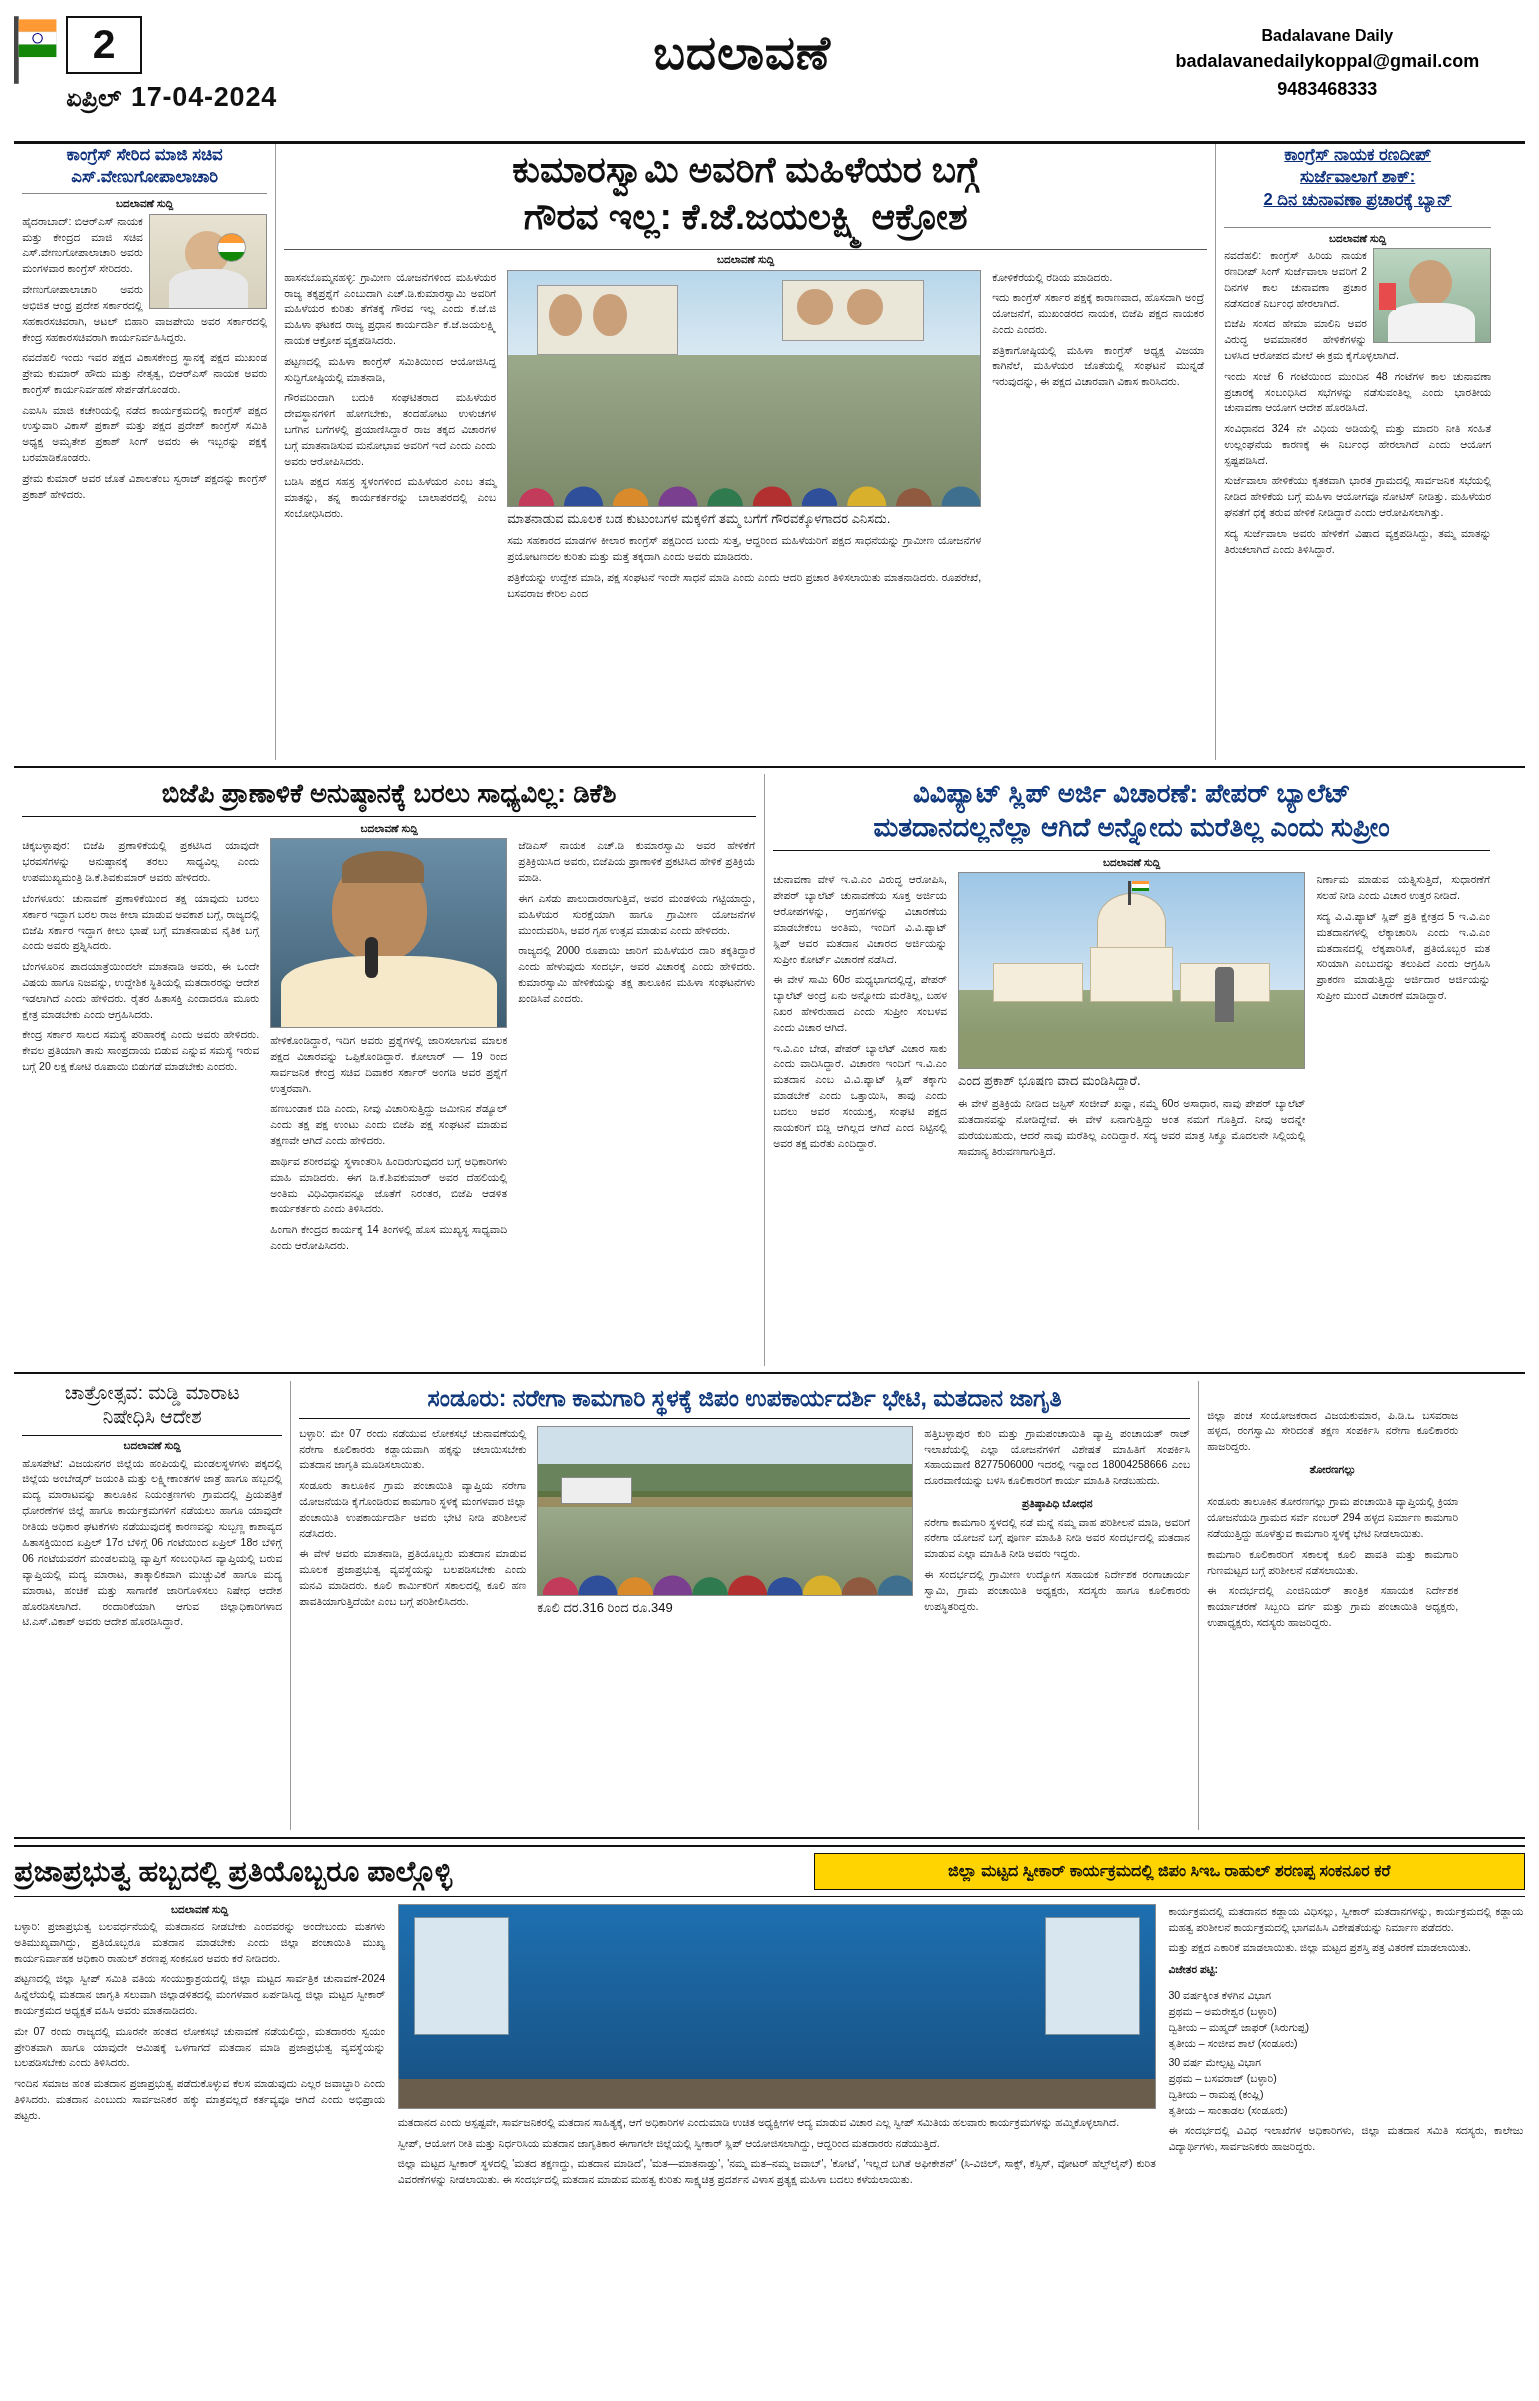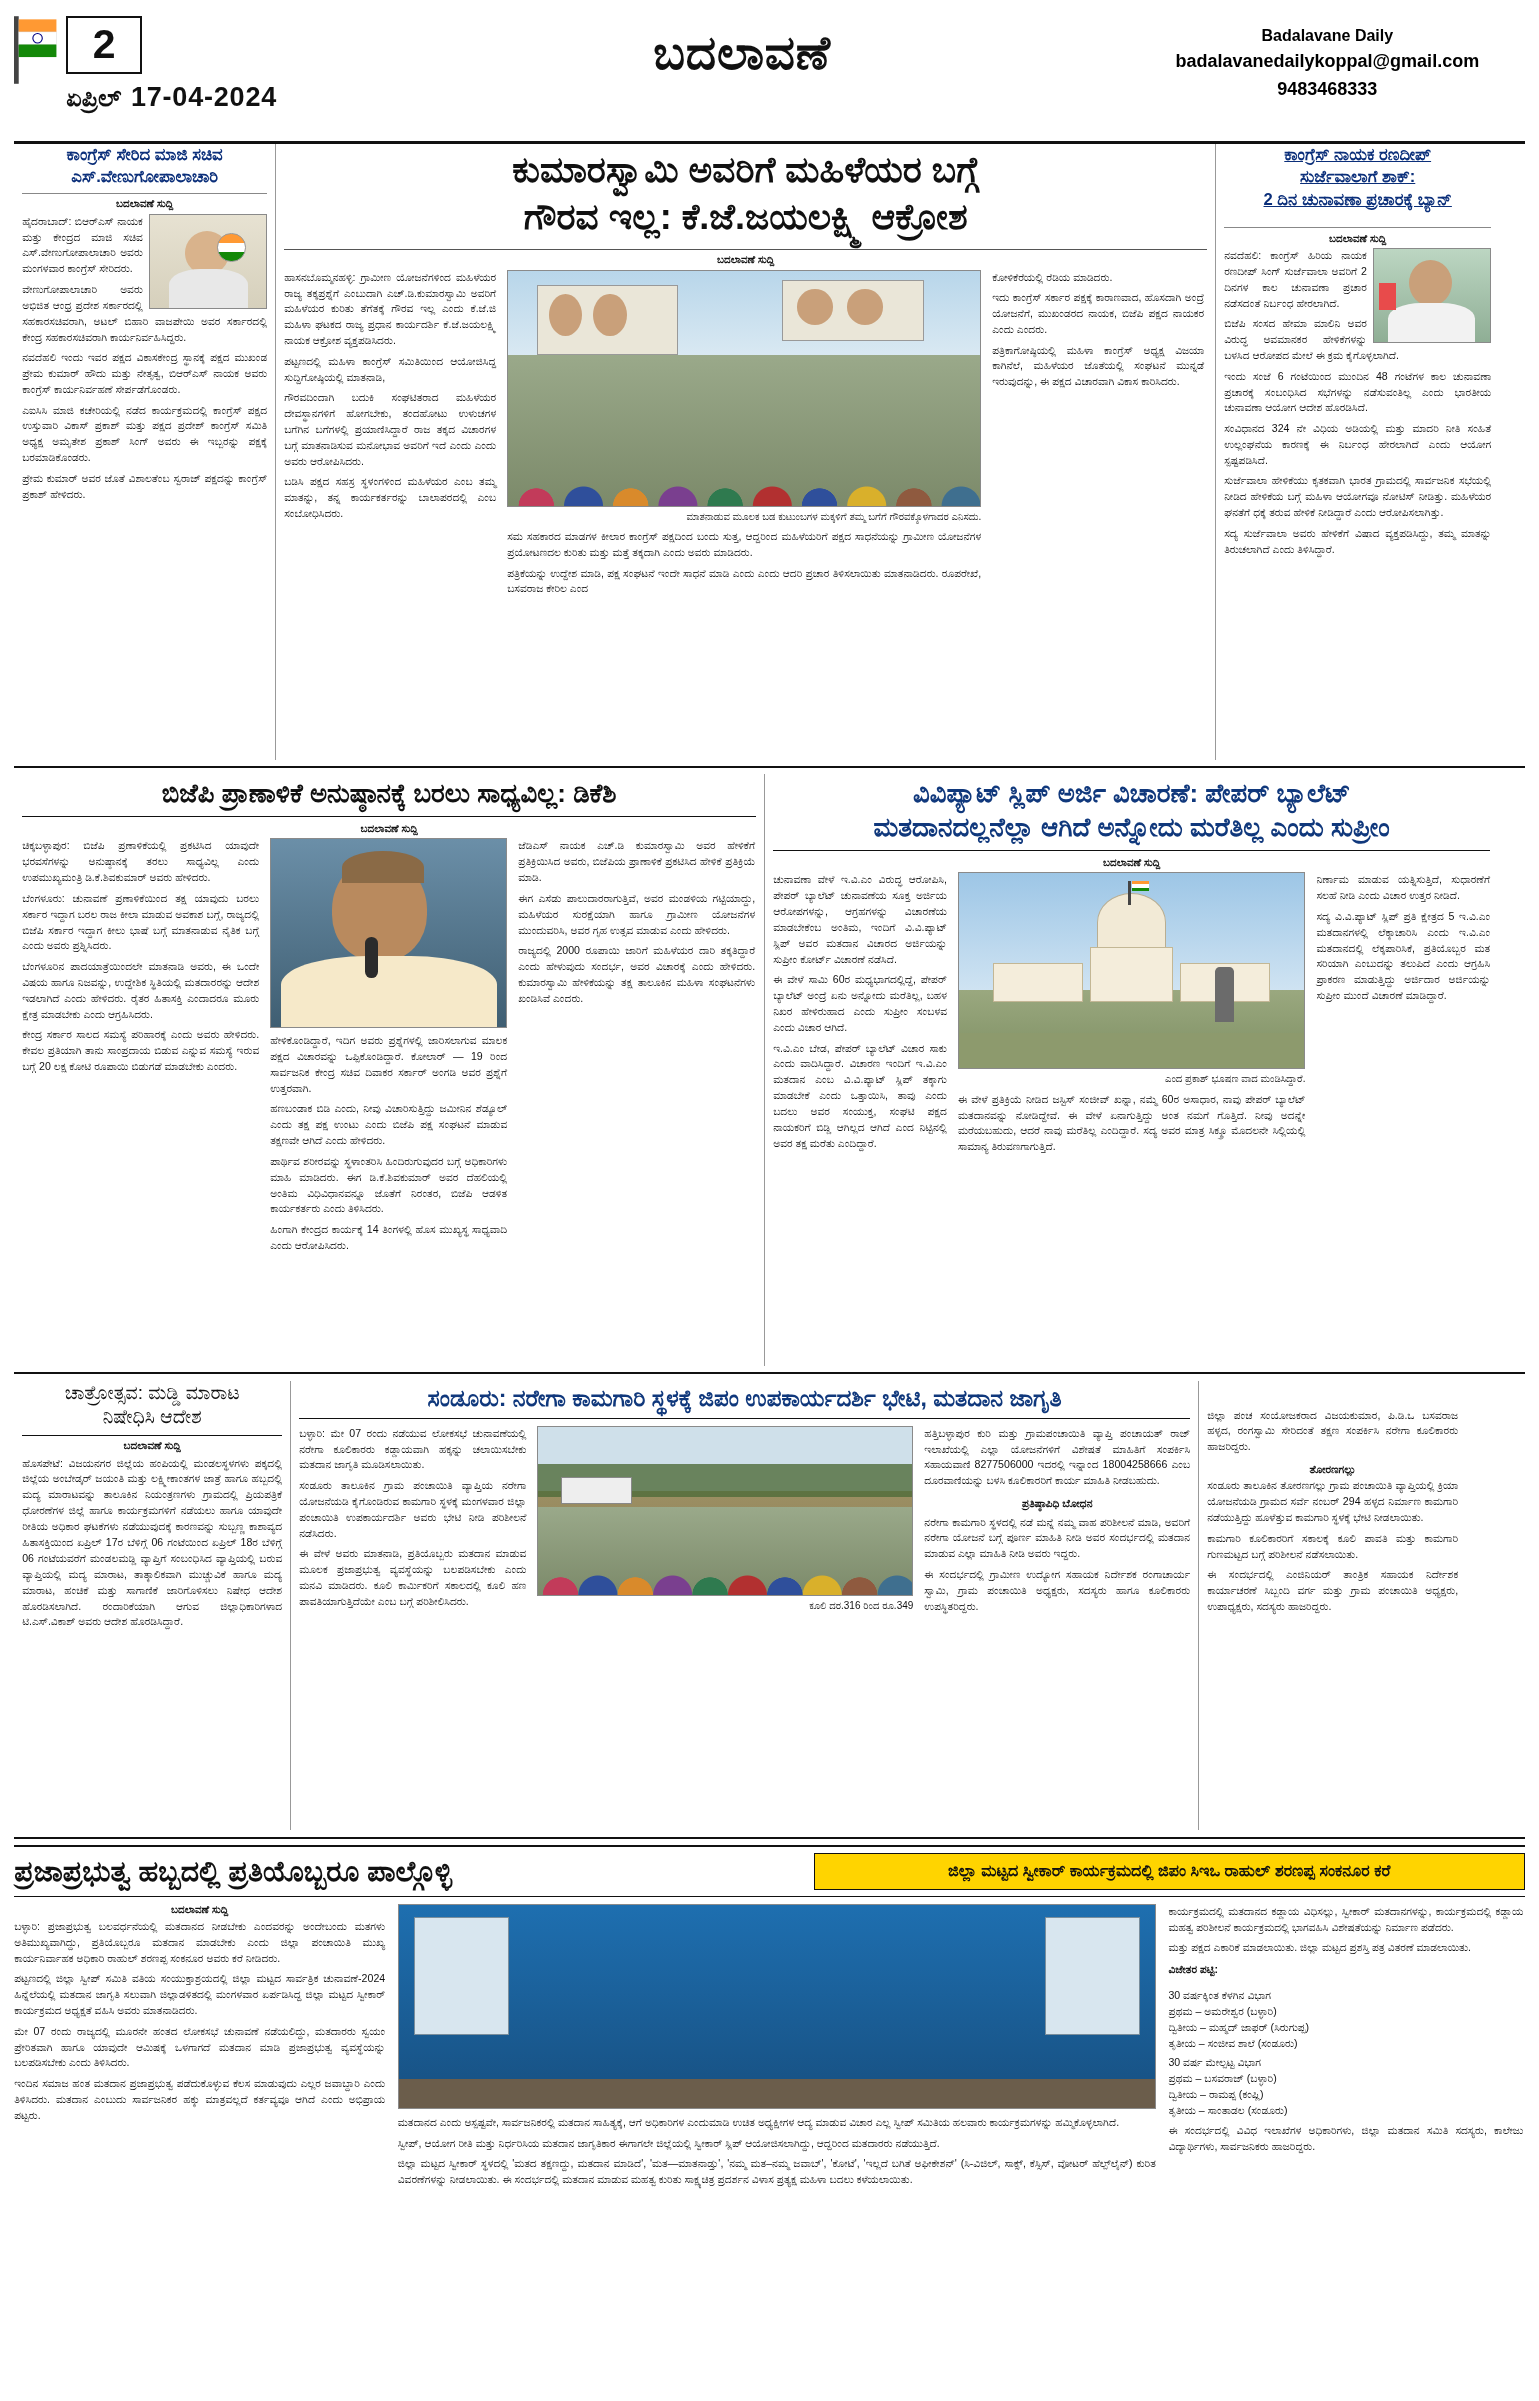--- a/index.html
+++ b/index.html
@@ -133,22 +133,22 @@
     margin: 4.7px 0;
   }
   .photo {
     width: 100%;
     background: #cfd6cf;
     position: relative;
     overflow: hidden;
     border: 0.8px solid #8a8a8a;
   }
   .caption {
-    font-size: 10px;
-    text-align: right;
+    font-size: 13px;
+    text-align: left;
     line-height: 1.45;
     margin-top: 3.2px;
     color: #111;
   }
   .section-title {
     font-size: 26px;
     font-weight: bold;
     text-align: center;
     color: #111;
     line-height: 1.3;
@@ -409,21 +409,21 @@
           <div class="body-text sm bold-note center" style="margin-top:6.3px;font-weight:bold;">ಪ್ರತಿಷ್ಠಾಪಿಧಿ ಬೋಧನ</div>
           <div class="body-text sm" style="margin-top:3.2px;">ನರೇಗಾ ಕಾಮಗಾರಿ ಸ್ಥಳದಲ್ಲಿ ನಡೆ ಮನ್ನೆ ನಮ್ಮ ವಾಹ ಪರಿಶೀಲನೆ ಮಾಡಿ, ಅವರಿಗೆ ನರೇಗಾ ಯೋಜನೆ ಬಗ್ಗೆ ಪೂರ್ಣ ಮಾಹಿತಿ ನೀಡಿ ಅವರ ಸಂದರ್ಭದಲ್ಲಿ ಮತದಾನ ಮಾಡುವ ಎಲ್ಲಾ ಮಾಹಿತಿ ನೀಡಿ ಅವರು ಇದ್ದರು.</div>
           <div class="body-text sm" style="margin-top:4.7px;">ಈ ಸಂದರ್ಭದಲ್ಲಿ ಗ್ರಾಮೀಣ ಉದ್ಯೋಗ ಸಹಾಯಕ ನಿರ್ದೇಶಕ ರಂಗಾಚಾರ್ಯ ಸ್ವಾಮಿ, ಗ್ರಾಮ ಪಂಚಾಯಿತಿ ಅಧ್ಯಕ್ಷರು, ಸದಸ್ಯರು ಹಾಗೂ ಕೂಲಿಕಾರರು ಉಪಸ್ಥಿತರಿದ್ದರು.</div>
         </div>
       </div>
     </div>
 
     <div class="col vline" style="width:268px;">
       <div class="body-text sm" style="margin-top:27px;">ಜಿಲ್ಲಾ ಪಂಚ ಸಂಯೋಜಕರಾದ ವಿಜಯಕುಮಾರ, ಪಿ.ಡಿ.ಒ ಬಸವರಾಜ ಹಳ್ಳದ, ರಂಗಸ್ವಾಮಿ ಸೇರಿದಂತೆ ತಕ್ಷಣ ಸಂಪರ್ಕಿಸಿ ನರೇಗಾ ಕೂಲಿಕಾರರು ಹಾಜರಿದ್ದರು.</div>
       <div class="body-text sm bold-note center" style="margin-top:6.3px;font-weight:bold;">ತೋರಣಗಲ್ಲು</div>
-      <div class="body-text sm" style="margin-top:1px;">ಸಂಡೂರು ತಾಲೂಕಿನ ತೋರಣಗಲ್ಲು ಗ್ರಾಮ ಪಂಚಾಯಿತಿ ವ್ಯಾಪ್ತಿಯಲ್ಲಿ ಕ್ರಿಯಾ ಯೋಜನೆಯಡಿ ಗ್ರಾಮದ ಸರ್ವೆ ನಂಬರ್ 294 ಹಳ್ಳದ ನಿರ್ಮಾಣ ಕಾಮಗಾರಿ ನಡೆಯುತ್ತಿದ್ದು ಹೂಳೆತ್ತುವ ಕಾಮಗಾರಿ ಸ್ಥಳಕ್ಕೆ ಭೇಟಿ ನೀಡಲಾಯಿತು.</div>
+      <div class="body-text sm" style="margin-top:17px;">ಸಂಡೂರು ತಾಲೂಕಿನ ತೋರಣಗಲ್ಲು ಗ್ರಾಮ ಪಂಚಾಯಿತಿ ವ್ಯಾಪ್ತಿಯಲ್ಲಿ ಕ್ರಿಯಾ ಯೋಜನೆಯಡಿ ಗ್ರಾಮದ ಸರ್ವೆ ನಂಬರ್ 294 ಹಳ್ಳದ ನಿರ್ಮಾಣ ಕಾಮಗಾರಿ ನಡೆಯುತ್ತಿದ್ದು ಹೂಳೆತ್ತುವ ಕಾಮಗಾರಿ ಸ್ಥಳಕ್ಕೆ ಭೇಟಿ ನೀಡಲಾಯಿತು.</div>
       <div class="body-text sm" style="margin-top:4.7px;">ಕಾಮಗಾರಿ ಕೂಲಿಕಾರರಿಗೆ ಸಕಾಲಕ್ಕೆ ಕೂಲಿ ಪಾವತಿ ಮತ್ತು ಕಾಮಗಾರಿ ಗುಣಮಟ್ಟದ ಬಗ್ಗೆ ಪರಿಶೀಲನೆ ನಡೆಸಲಾಯಿತು.</div>
       <div class="body-text sm" style="margin-top:4.7px;">ಈ ಸಂದರ್ಭದಲ್ಲಿ ಎಂಜಿನಿಯರ್ ತಾಂತ್ರಿಕ ಸಹಾಯಕ ನಿರ್ದೇಶಕ ಕಾರ್ಯಾಚರಣೆ ಸಿಬ್ಬಂದಿ ವರ್ಗ ಮತ್ತು ಗ್ರಾಮ ಪಂಚಾಯಿತಿ ಅಧ್ಯಕ್ಷರು, ಉಪಾಧ್ಯಕ್ಷರು, ಸದಸ್ಯರು ಹಾಜರಿದ್ದರು.</div>
     </div>
   </div>
 
   <div style="border-top:2.4px solid #111;padding-top:6.3px;">
     <div style="display:flex;align-items:center;gap:11px;">
       <div class="section-title" style="flex:1;text-align:left;font-size:28.4px;margin:0;">ಪ್ರಜಾಪ್ರಭುತ್ವ ಹಬ್ಬದಲ್ಲಿ ಪ್ರತಿಯೊಬ್ಬರೂ ಪಾಲ್ಗೊಳ್ಳಿ</div>
       <div class="yellow-strip" style="width:711px;">ಜಿಲ್ಲಾ ಮಟ್ಟದ ಸ್ವೀಕಾರ್ ಕಾರ್ಯಕ್ರಮದಲ್ಲಿ ಜಿಪಂ ಸಿಇಒ ರಾಹುಲ್ ಶರಣಪ್ಪ ಸಂಕನೂರ ಕರೆ</div>
     </div>

